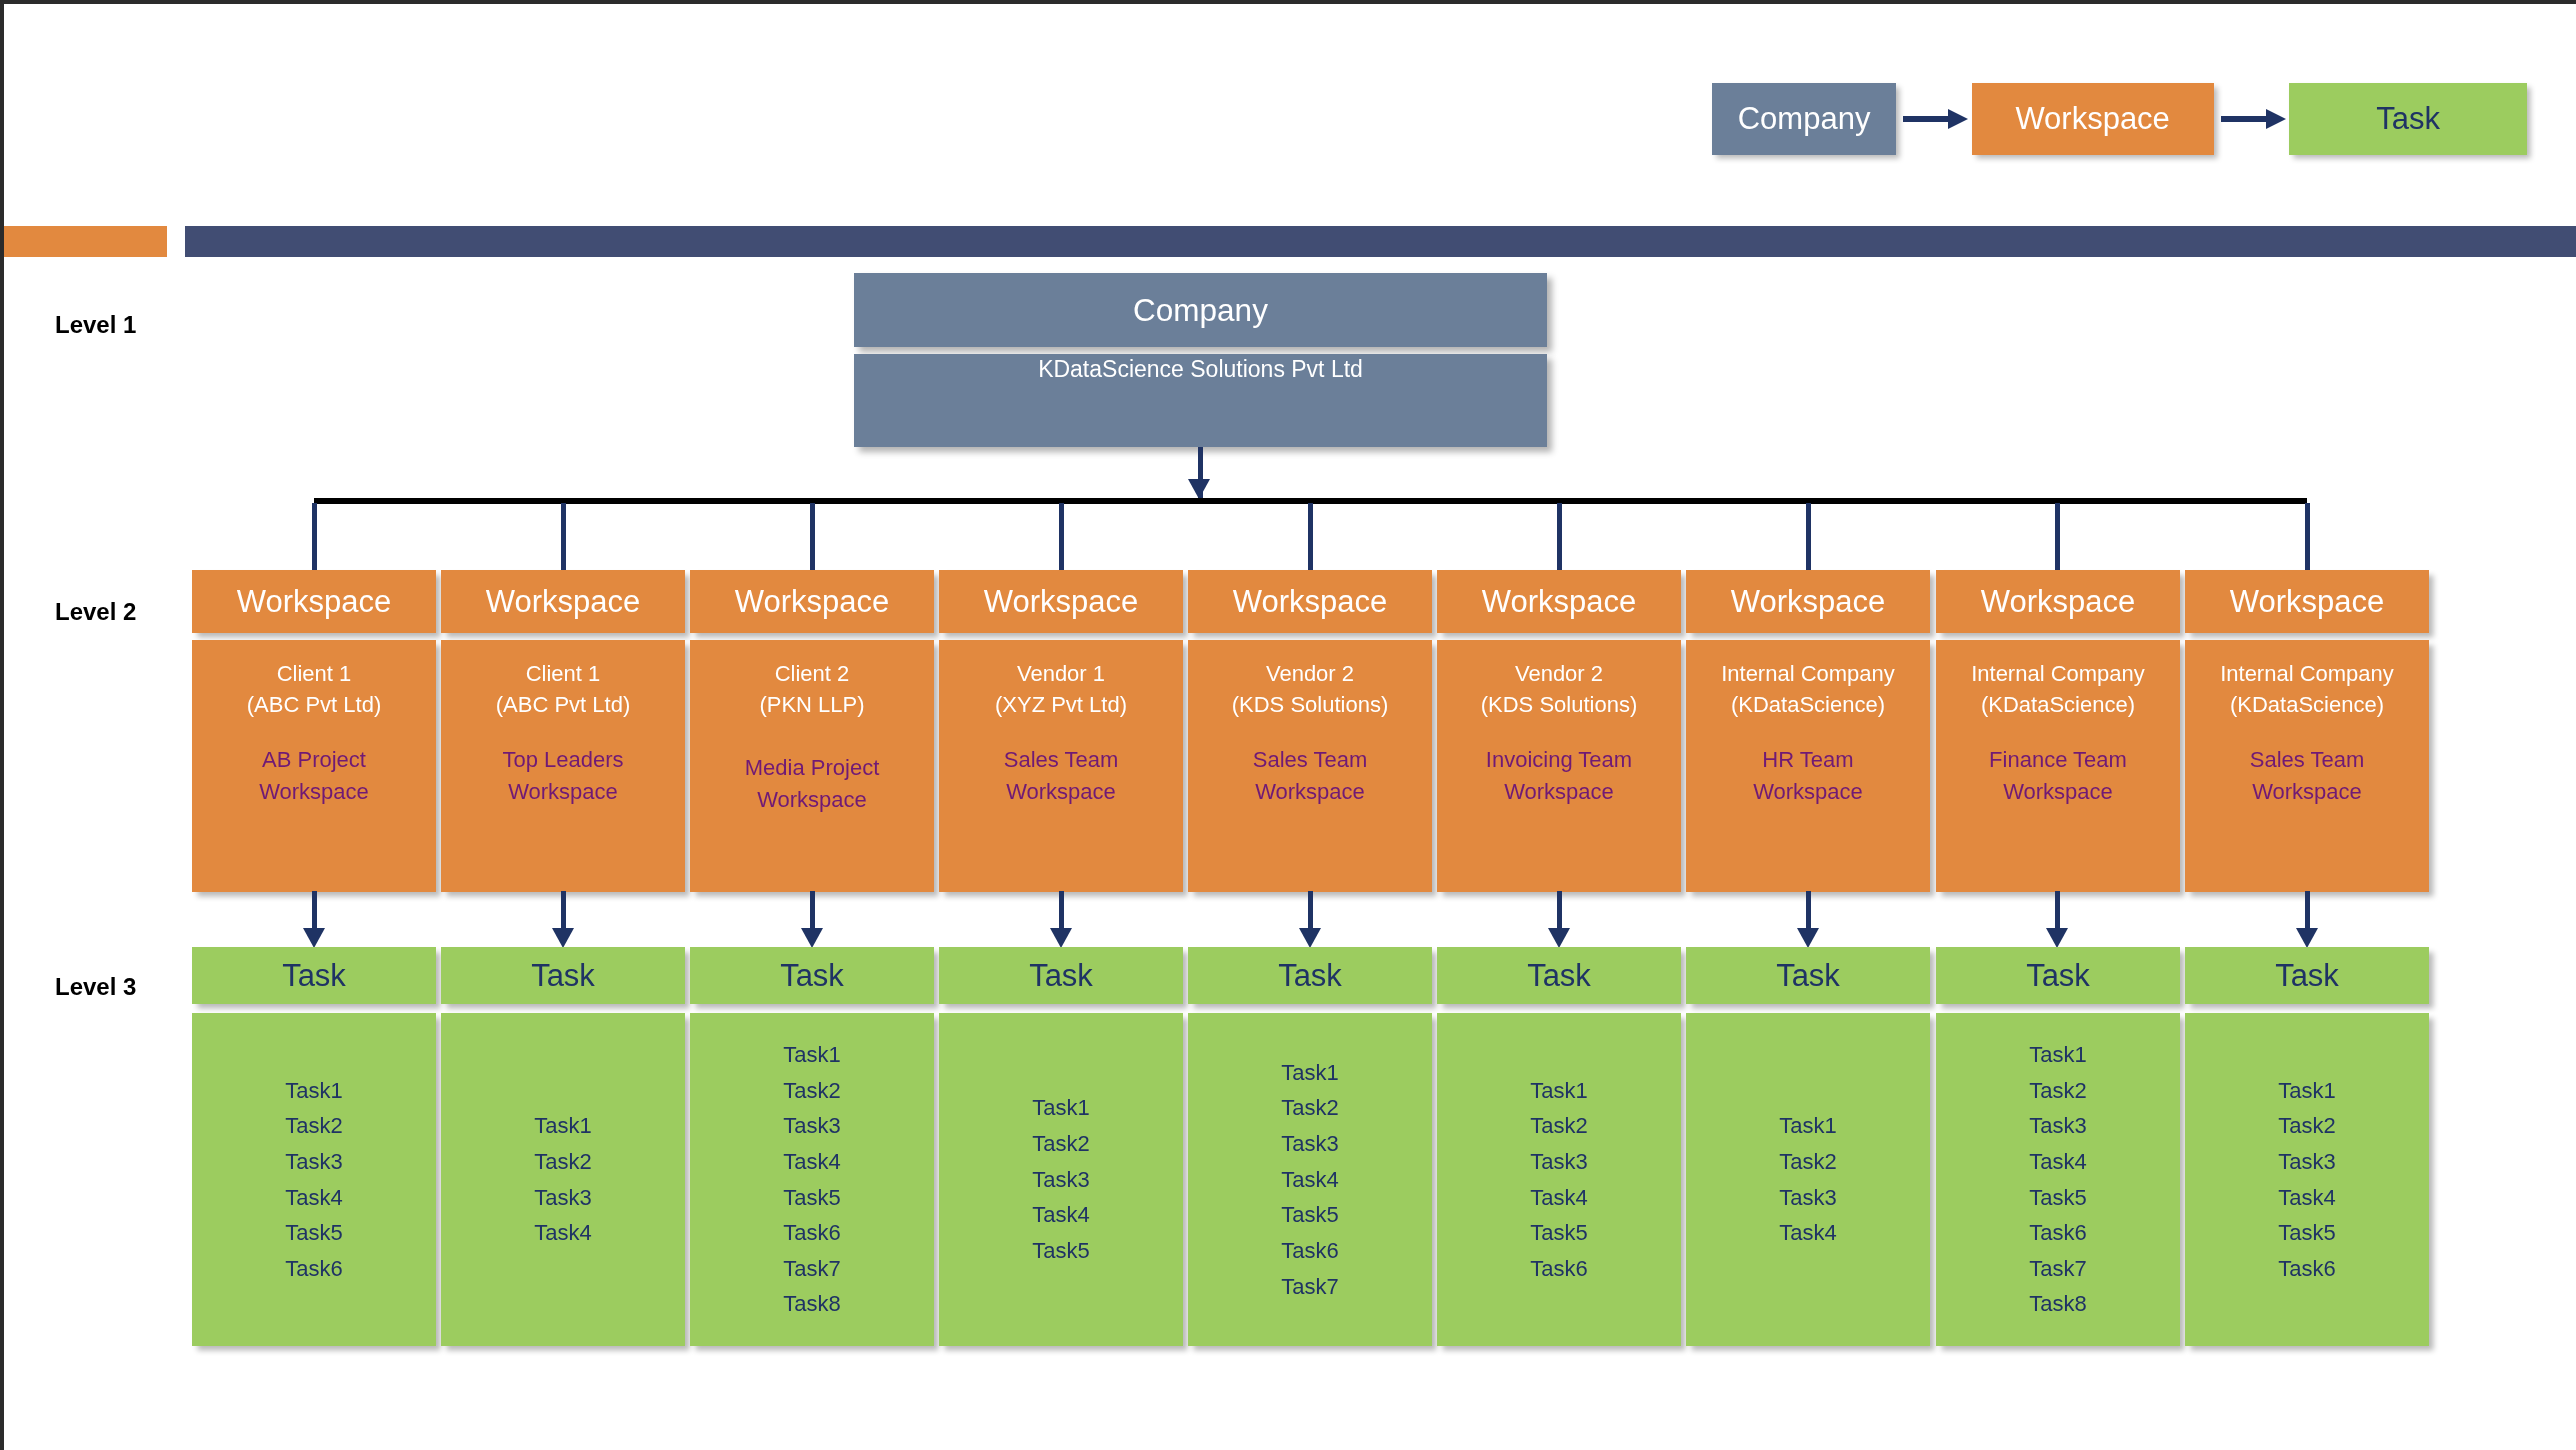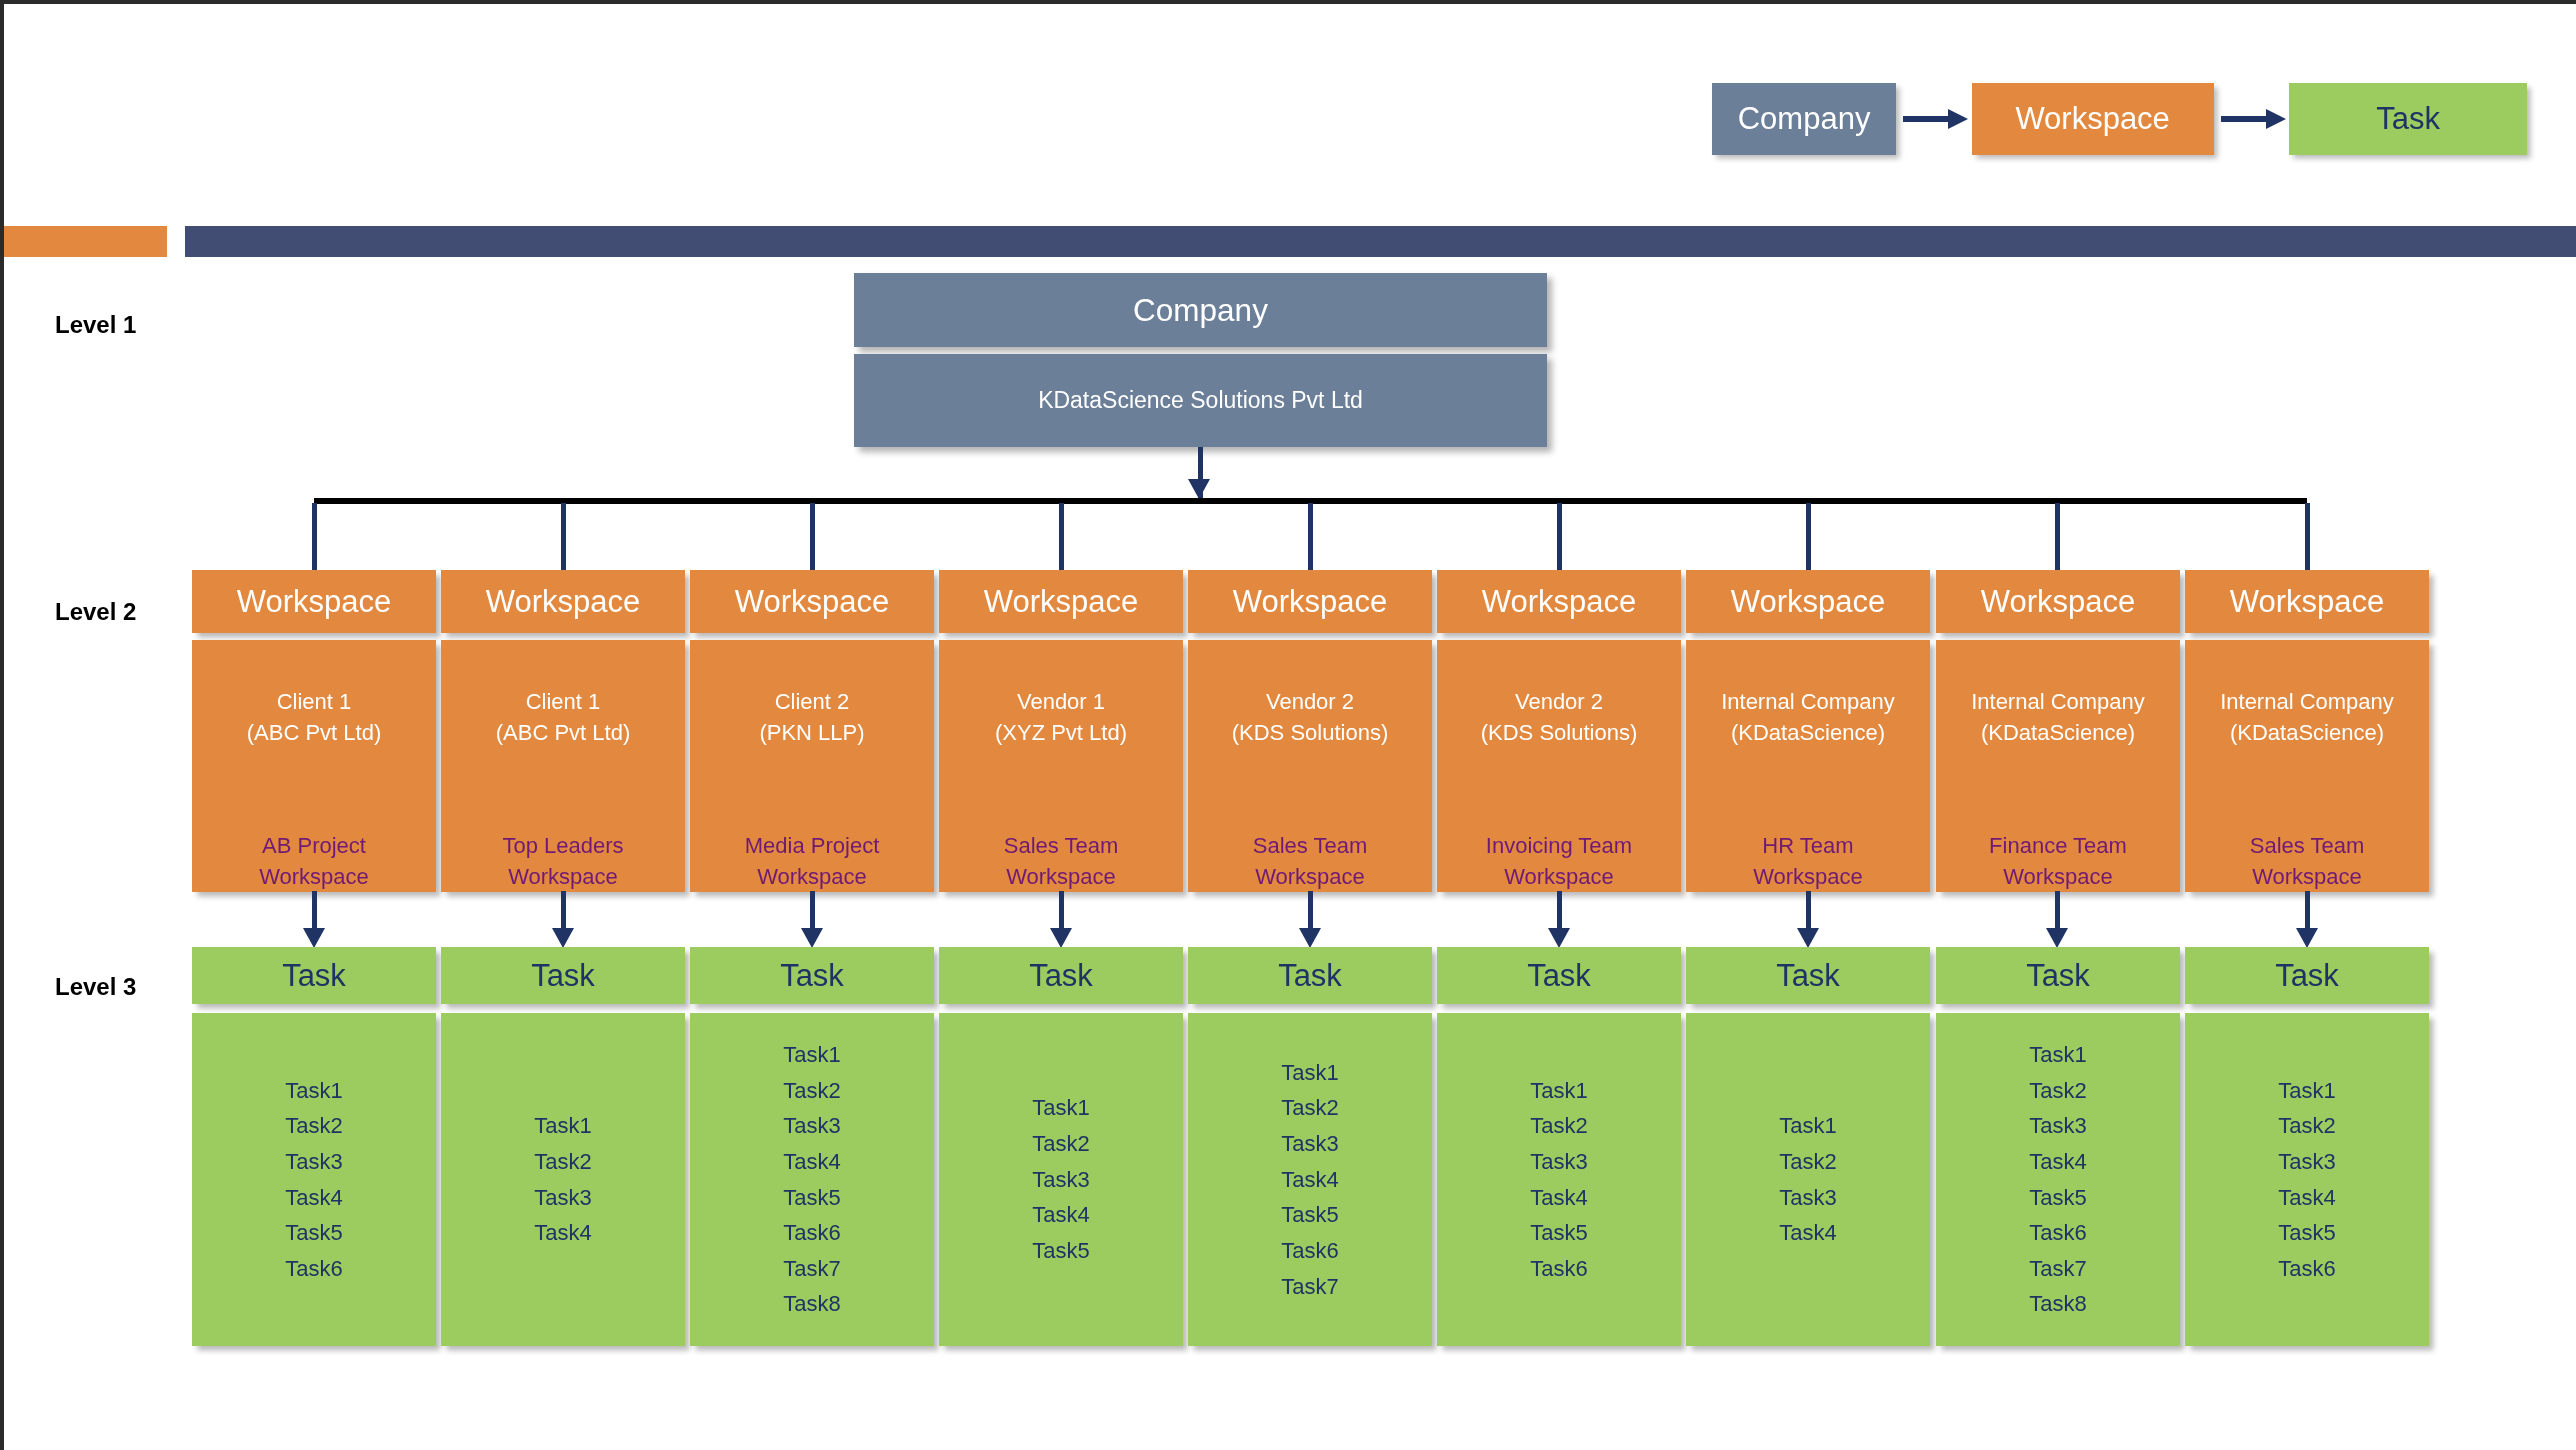--- a/index.html
+++ b/index.html
@@ -132,21 +132,20 @@
     position: absolute;
     left: 850px; top: 350px;
     width: 693px; height: 93px;
     background: #6b7f99;
     color: #ffffff;
     font-size: 23px;
     line-height: 1.38;
     display: flex;
     flex-direction: column;
     align-items: center;
-    justify-content: center;
     text-align: center;
     box-shadow: 4.6px 4.6px 6.5px rgba(0,0,0,0.3);
   }
   #company-detail b { font-weight: bold; }
 
   
   #trunk-vert {
     position: absolute;
     left: 1194px; top: 443px;
     width: 4.6px; height: 54px;
@@ -210,22 +209,22 @@
     box-shadow: 4.6px 4.6px 5.6px rgba(0,0,0,0.28);
   }
   .ws-detail {
     position: absolute;
     top: 636px;
     height: 252px;
     background: #e2893f;
     display: flex;
     flex-direction: column;
     align-items: center;
-    justify-content: space-between;
-    padding-top: 46px;
+    justify-content: flex-start;
+    padding-top: 18px;
     text-align: center;
     box-shadow: 4.6px 4.6px 5.6px rgba(0,0,0,0.28);
   }
   .ws-client {
     color: #ffffff;
     font-size: 22px;
     line-height: 1.42;
   }
   .ws-name {
     color: #701a75;

